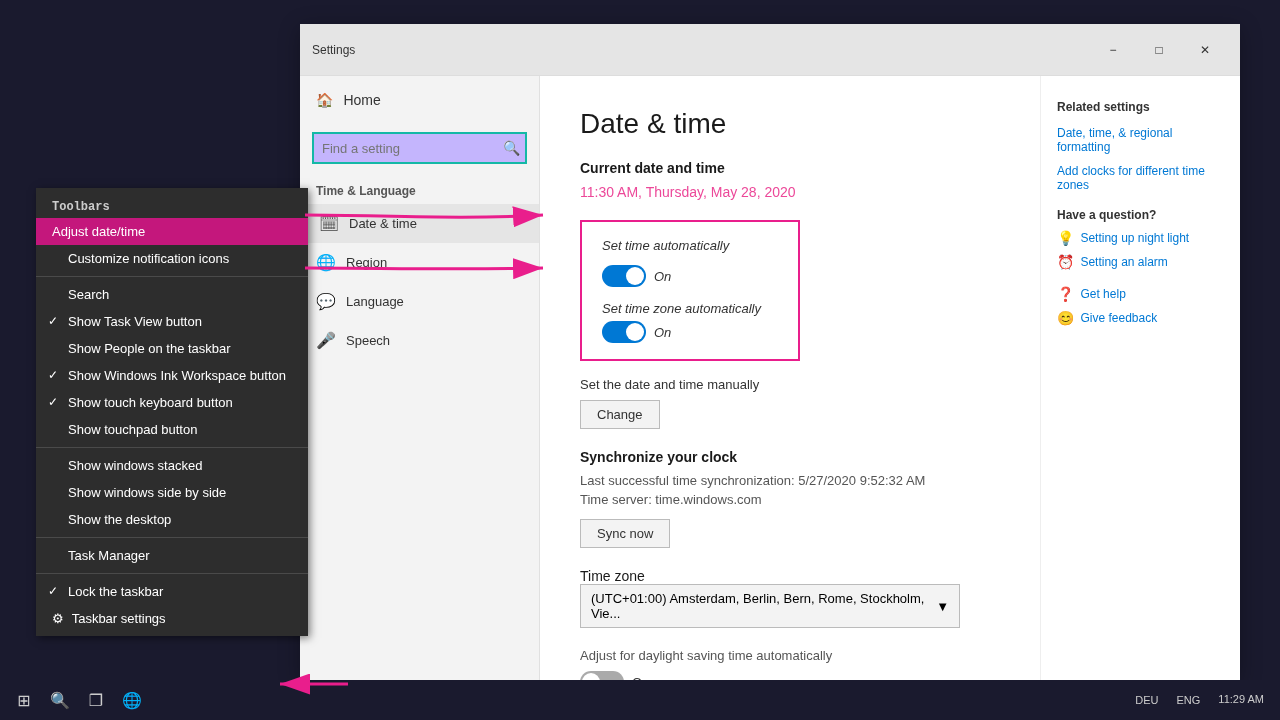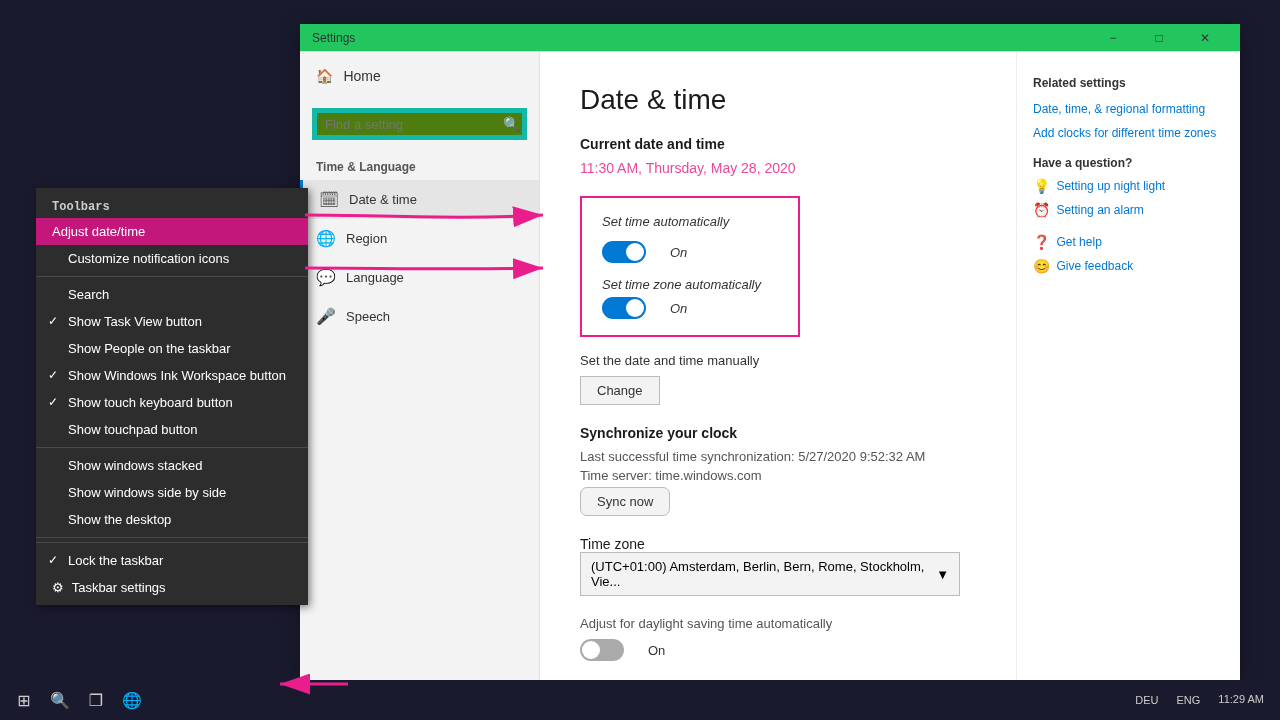--- a/index.html
+++ b/index.html
@@ -63,22 +63,22 @@
       left: 300px;
       top: 24px;
       width: 940px;
       height: 656px;
       background: #fff;
       display: flex;
       flex-direction: column;
       box-shadow: 0 4px 20px rgba(0,0,0,0.3);
     }
     .settings-titlebar {
-      height: 28px;
-      background: #22c55e;
+      height: 52px;
+      background: #e5e5e5;
       display: flex;
       align-items: center;
       padding: 0 12px;
       border-bottom: 1px solid #ddd;
       flex-shrink: 0;
     }
     .settings-title-text {
       font-size: 12px;
       color: #333;
       flex: 1;
@@ -122,22 +122,22 @@
       cursor: pointer;
       color: #333;
     }
     .sidebar-search-box {
       margin: 8px 12px;
       position: relative;
     }
     .sidebar-search-input {
       width: 100%;
       height: 32px;
-      border: 5px solid #14b8a6;
-      background: #4d7c0f;
+      border: 2px solid #14b8a6;
+      background: #c4b5fd;
       padding: 0 28px 0 8px;
       font-size: 13px;
       outline: none;
     }
     .sidebar-search-icon {
       position: absolute;
       right: 6px;
       top: 50%;
       transform: translateY(-50%);
       color: #555;
@@ -214,21 +214,21 @@
     .auto-row:last-child { margin-bottom: 0; }
     .auto-label {
       font-size: 13px;
       color: #333;
     }
 
     
     .toggle-row {
       display: flex;
       align-items: center;
-      gap: 24px;
+      gap: 8px;
       margin-top: 4px;
     }
     .toggle {
       width: 44px;
       height: 22px;
       background: #0078d4;
       border-radius: 11px;
       position: relative;
       cursor: pointer;
       flex-shrink: 0;
@@ -293,21 +293,21 @@
       display: flex;
       align-items: center;
       justify-content: space-between;
     }
 
     .daylight-section { margin-bottom: 20px; }
     .daylight-label { font-size: 13px; color: #555; margin-bottom: 8px; }
 
     
     .related-panel {
-      width: 224px;
+      width: 200px;
       flex-shrink: 0;
       padding: 24px 16px;
       background: #fff;
       border-left: 1px solid #eee;
     }
     .related-title {
       font-size: 12px;
       font-weight: 600;
       color: #333;
       margin-bottom: 12px;
@@ -394,20 +394,21 @@
   <div class="context-menu-item">Show touchpad button</div>
 
   <hr class="context-menu-divider">
 
   <div class="context-menu-item">Show windows stacked</div>
   <div class="context-menu-item">Show windows side by side</div>
   <div class="context-menu-item">Show the desktop</div>
 
   <hr class="context-menu-divider">
 
+  <div class="context-menu-item">Task Manager</div>
 
   <hr class="context-menu-divider">
 
   <div class="context-menu-item checked">Lock the taskbar</div>
   <div class="context-menu-item" style="padding-left:16px; display:flex; align-items:center; gap:8px;">
     <span style="font-size:13px;">⚙</span>
     <span>Taskbar settings</span>
   </div>
 </div>
 
@@ -481,21 +482,21 @@
       <div class="manual-section">
         <div class="section-subtitle">Set the date and time manually</div>
         <button class="btn-secondary">Change</button>
       </div>
 
       
       <div class="sync-section">
         <div class="section-title">Synchronize your clock</div>
         <div class="sync-info">Last successful time synchronization: 5/27/2020 9:52:32 AM</div>
         <div class="sync-info">Time server: time.windows.com</div>
-        <button class="btn-secondary" style="margin-top:0;border-radius:7px;">Sync now</button>
+        <button class="btn-secondary" style="margin-top:8px;">Sync now</button>
       </div>
 
       
       <div class="timezone-section">
         <div class="timezone-label">Time zone</div>
         <div class="timezone-dropdown">
           <span>(UTC+01:00) Amsterdam, Berlin, Bern, Rome, Stockholm, Vie...</span>
           <span>▼</span>
         </div>
       </div>

